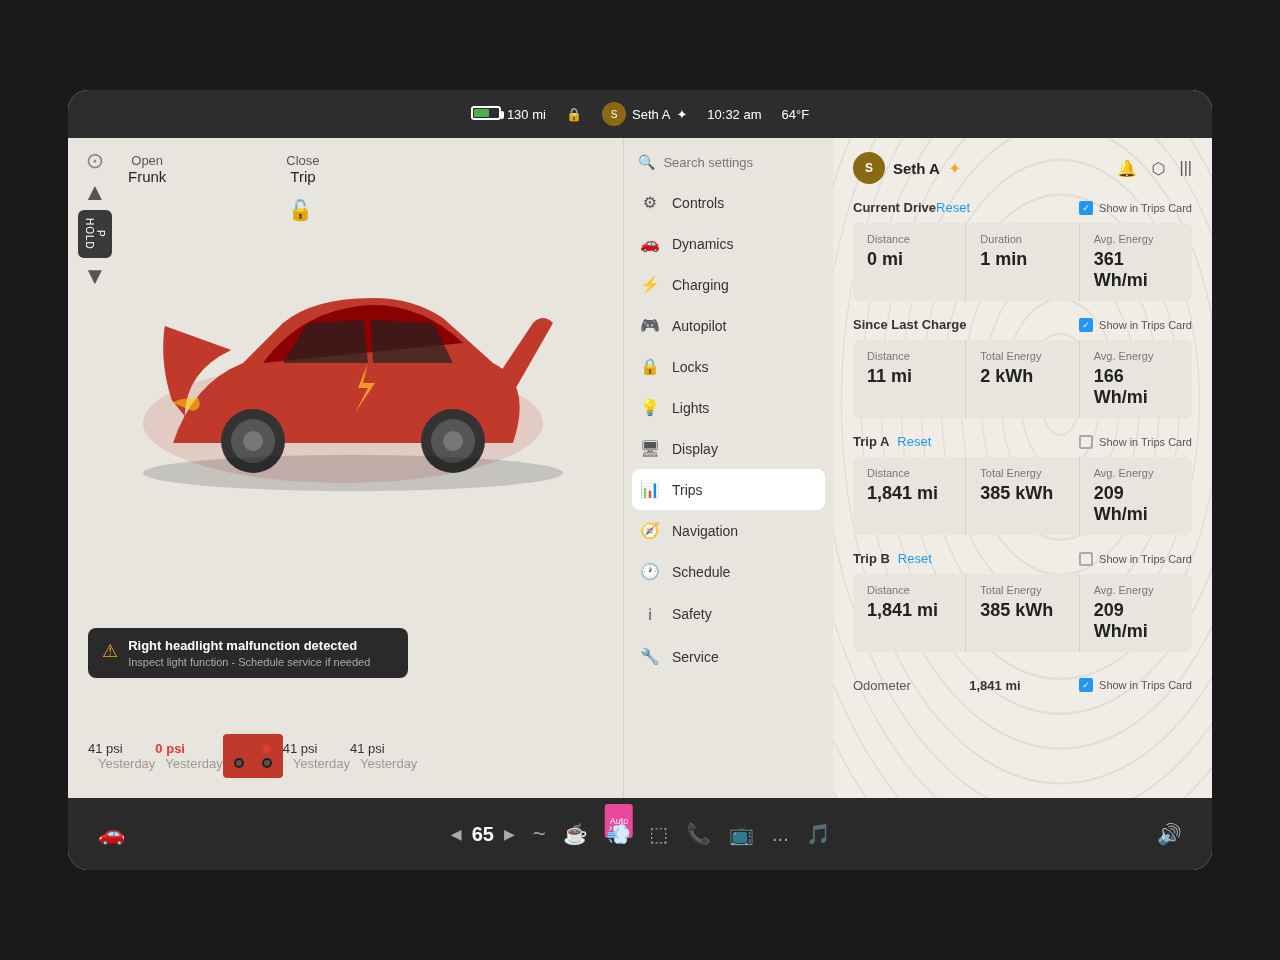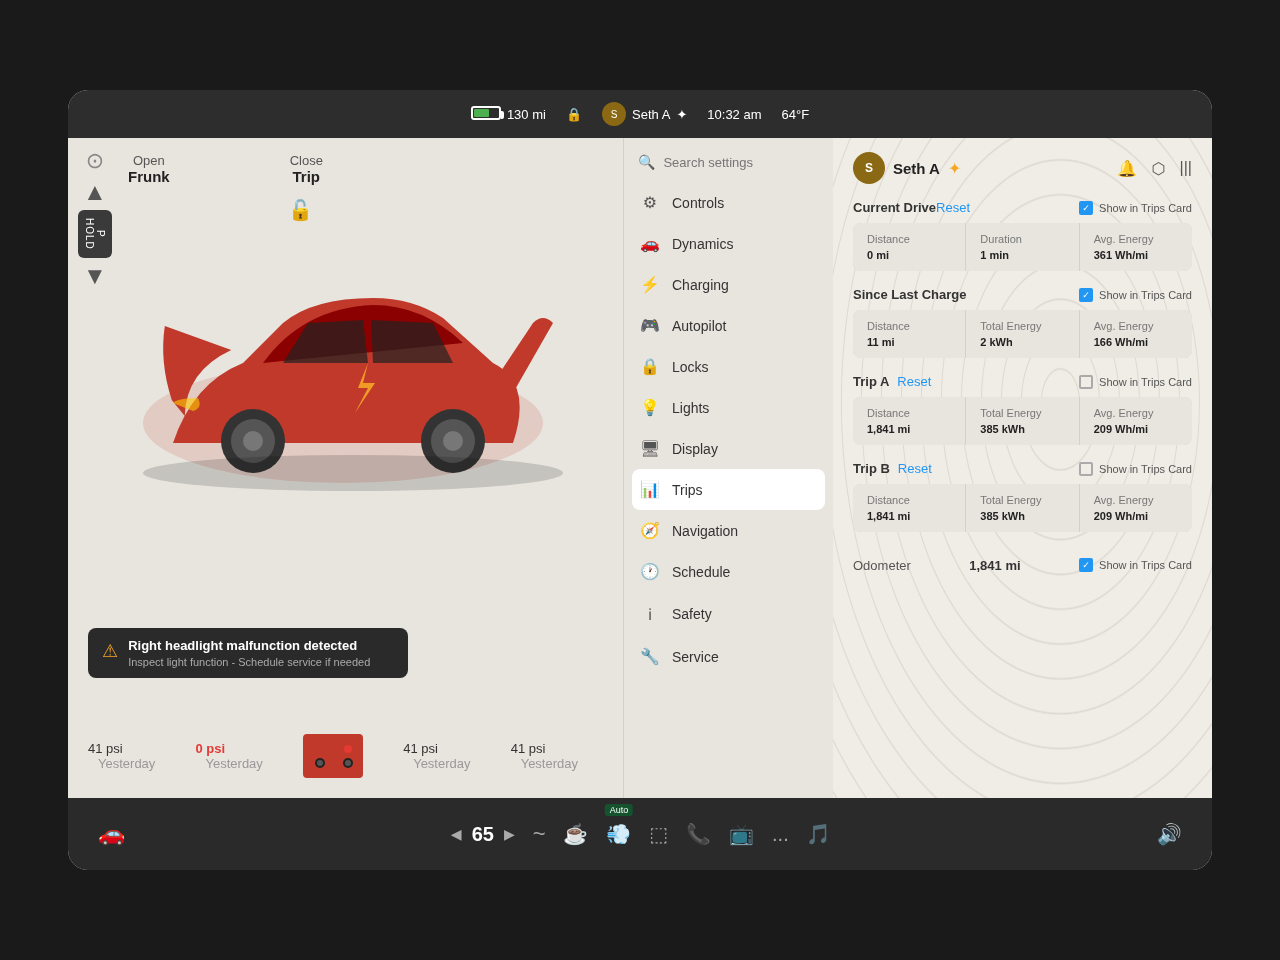--- a/index.html
+++ b/index.html
@@ -95,21 +95,21 @@
     .frunk-label, .trunk-label {
       text-align: center;
       cursor: pointer;
     }
     .frunk-label .action, .trunk-label .action {
       font-size: 13px;
       color: #555;
     }
     .frunk-label .part, .trunk-label .part {
       font-size: 15px;
-      font-weight: 700;
+      font-weight: 400;
       color: #222;
     }
 
     .lock-icon-car {
       position: absolute;
       top: 60px;
       left: 220px;
       font-size: 20px;
       color: #555;
     }
@@ -286,21 +286,21 @@
       gap: 1px;
       background: #d5d0c8;
       border-radius: 8px;
       overflow: hidden;
     }
     .stat-cell {
       background: #e8e5df;
       padding: 10px 14px;
     }
     .stat-label { font-size: 11px; color: #777; margin-bottom: 4px; }
-    .stat-value { font-size: 11px; font-weight: 600; color: #222; }
+    .stat-value { font-size: 18px; font-weight: 600; color: #222; }
 
     .odometer-row {
       display: flex; align-items: flex-start; justify-content: space-between;
       padding: 10px 0;
       font-size: 13px; color: #555;
     }
     .odometer-value { font-weight: 600; color: #333; }
 
     
     .bottom-bar {
@@ -320,24 +320,24 @@
       color: #ccc;
     }
     .temp-arrow { font-size: 14px; color: #aaa; cursor: pointer; }
     .temp-value { font-size: 20px; font-weight: 600; color: #fff; }
     .bottom-icon { font-size: 20px; color: #aaa; cursor: pointer; position: relative; }
     .auto-badge {
       position: absolute;
       top: -18px;
       left: 50%;
       transform: translateX(-50%);
-      background: #14532d;
+      background: #ec4899;
       color: #fff;
       font-size: 9px;
-      padding: 1px 5px;
+      padding: 12px 5px;
       border-radius: 3px;
     }
     .call-icon-green { font-size: 20px; color: #4caf50; cursor: pointer; }
     .bottom-right { display: flex; align-items: center; gap: 14px; color: #aaa; font-size: 20px; }
     .music-icon { color: #e53935; }
   </style>
 </head>
 <body>
 
 <div class="screen">
@@ -416,21 +416,21 @@
 
       <div class="alert-box">
         <span class="alert-icon">⚠</span>
         <div>
           <div class="alert-title">Right headlight malfunction detected</div>
           <div class="alert-subtitle">Inspect light function - Schedule service if needed</div>
         </div>
       </div>
 
       <div class="tire-pressure-section">
-        <div style="display:flex; gap:20px; align-items:center;justify-content:space-between;">
+        <div style="display:flex; align-items:center;">
           <div>
             <div class="tire-val">41 psi</div>
             <div class="tire-val-sub">Yesterday</div>
           </div>
           <div>
             <div class="tire-val red">0 psi</div>
             <div class="tire-val-sub">Yesterday</div>
           </div>
 
           <div style="width:60px;height:44px;background:#c0392b;border-radius:4px;display:flex;align-items:center;justify-content:center;">

